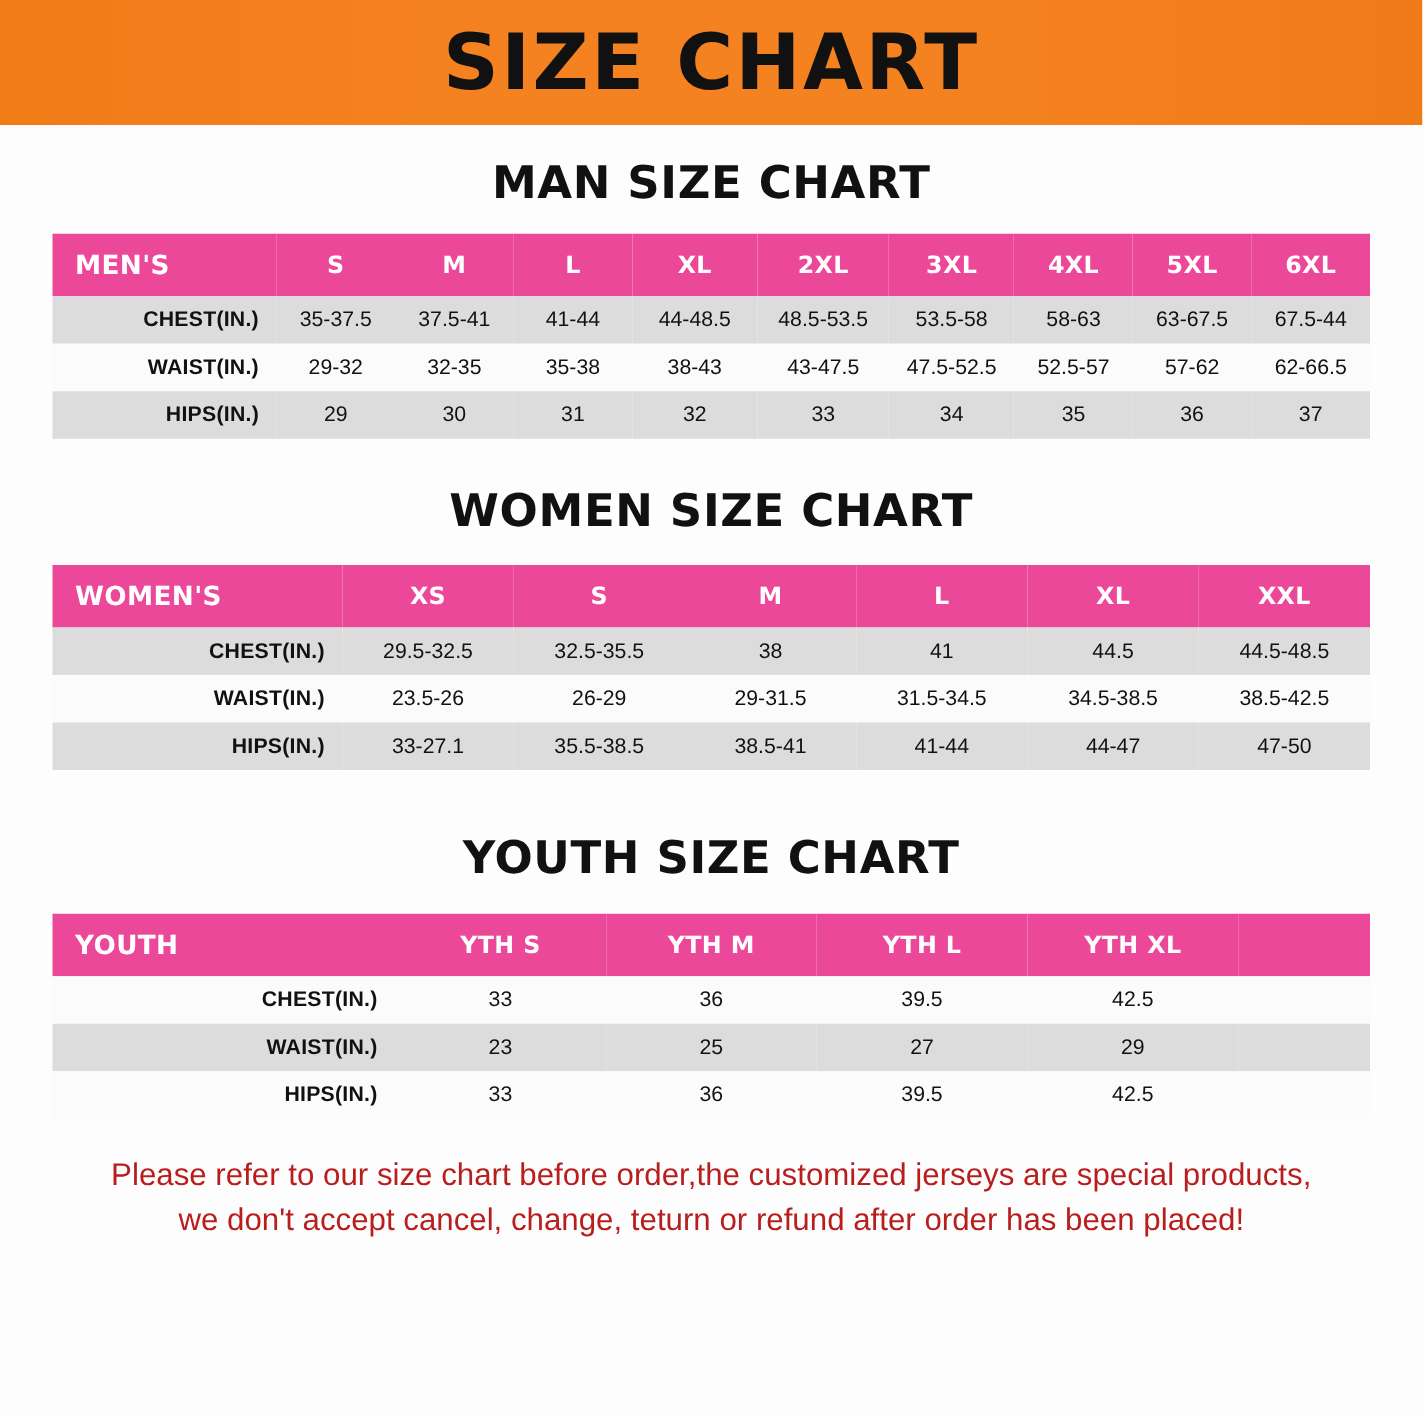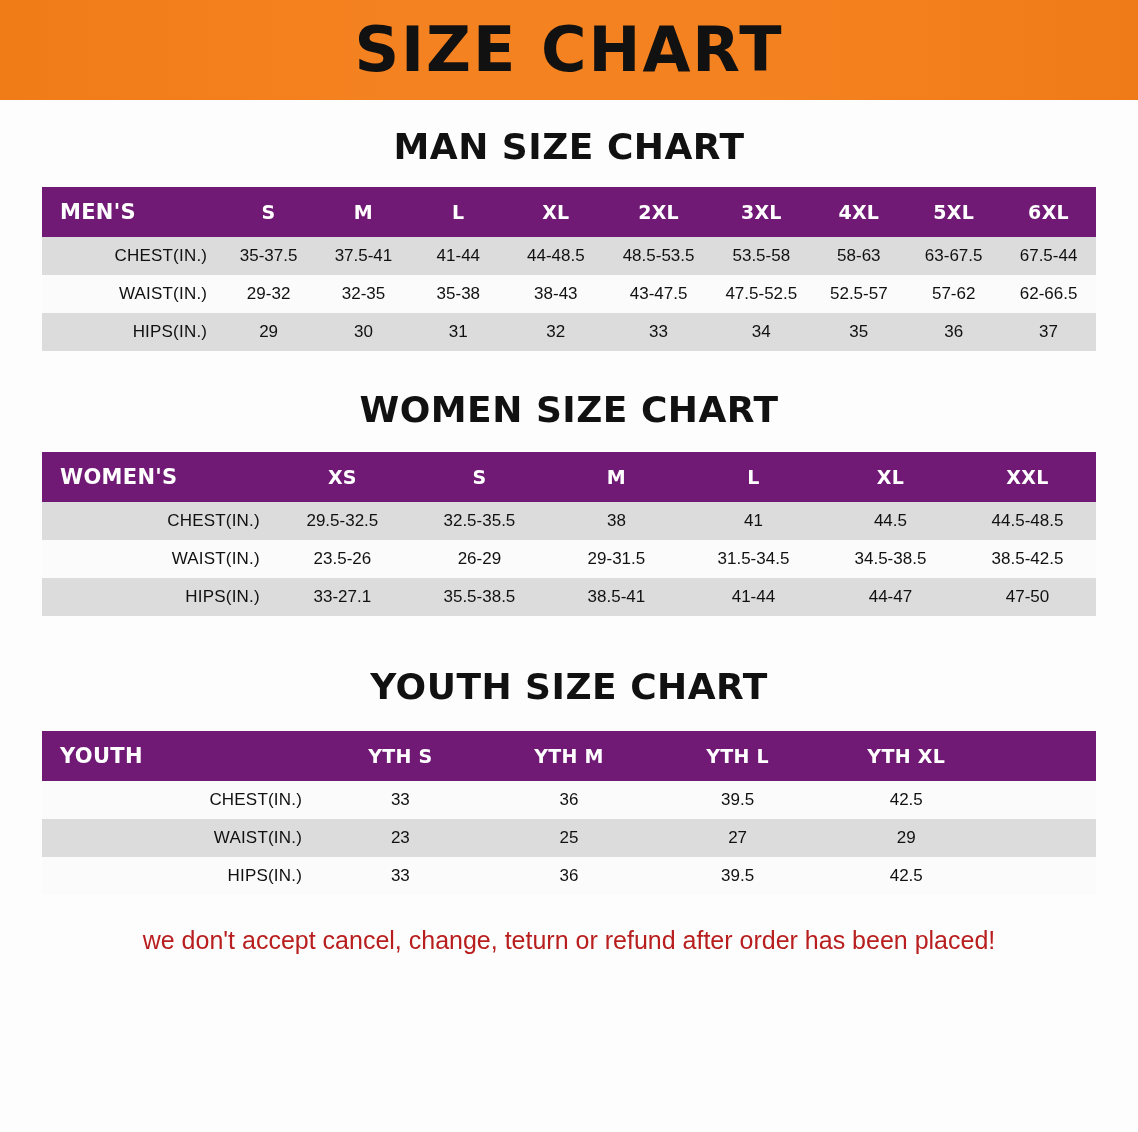--- a/index.html
+++ b/index.html
@@ -52,21 +52,21 @@
   
   .table-wrap {
     margin: 0 42px;
   }
   table.size-table {
     width: 100%;
     border-collapse: collapse;
     table-layout: fixed;
   }
   table.size-table thead th {
-    background: #701a75;
+    background: #ec4899;
     color: #ffffff;
     font-family: "DejaVu Sans", sans-serif;
     font-weight: 700;
     font-size: 19px;
     padding: 13px 0;
     text-align: center;
     letter-spacing: .3px;
   }
   table.size-table thead th.first-col {
     text-align: left;
@@ -78,20 +78,21 @@
     font-size: 17px;
     color: #111111;
     text-align: center;
     padding: 9px 2px;
   }
   table.size-table tbody td.first-col {
     text-align: right;
     padding-right: 14px;
     font-size: 17px;
     letter-spacing: .2px;
+    font-weight: bold;
   }
   table.size-table tbody tr.shade td { background: #dcdcdc; }
   table.size-table tbody tr.plain td { background: #fbfbfb; }
 
   
   .women thead th { font-size: 21px; padding: 16px 2px; }
   .women thead th.first-col { font-size: 23px; }
   .women tbody td { font-size: 19px; padding: 11px 2px; }
   .women tbody td.first-col { font-size: 19px; padding-right: 10px; }
 
@@ -290,16 +291,17 @@
           <td>36</td>
           <td>39.5</td>
           <td>42.5</td>
           <td></td>
         </tr>
       </tbody>
     </table>
   </div>
 
   <div class="footer-note">
+    <span class="line">Please refer to our size chart before order,the customized jerseys are special products,</span>
     <span class="line">we don't accept cancel, change, teturn or refund after order has been placed!</span>
   </div>
 
 </div>
 
 </body></html>

